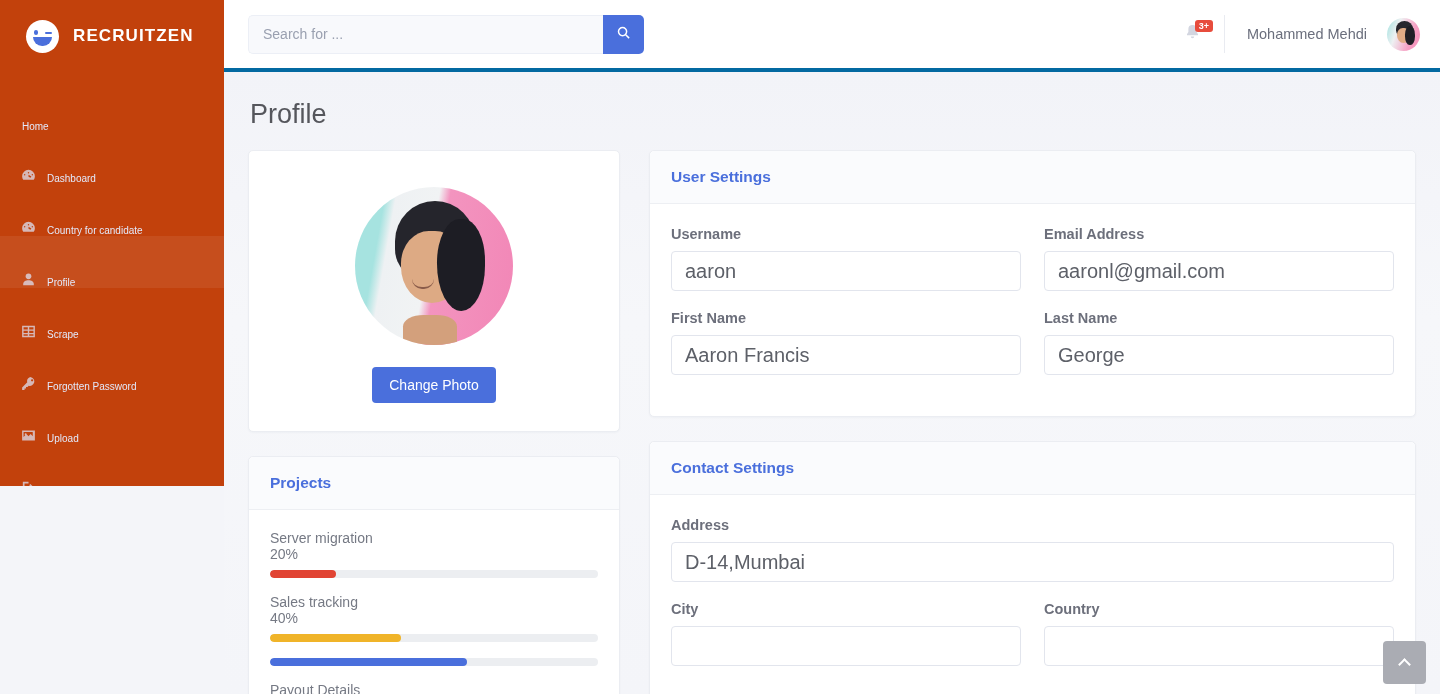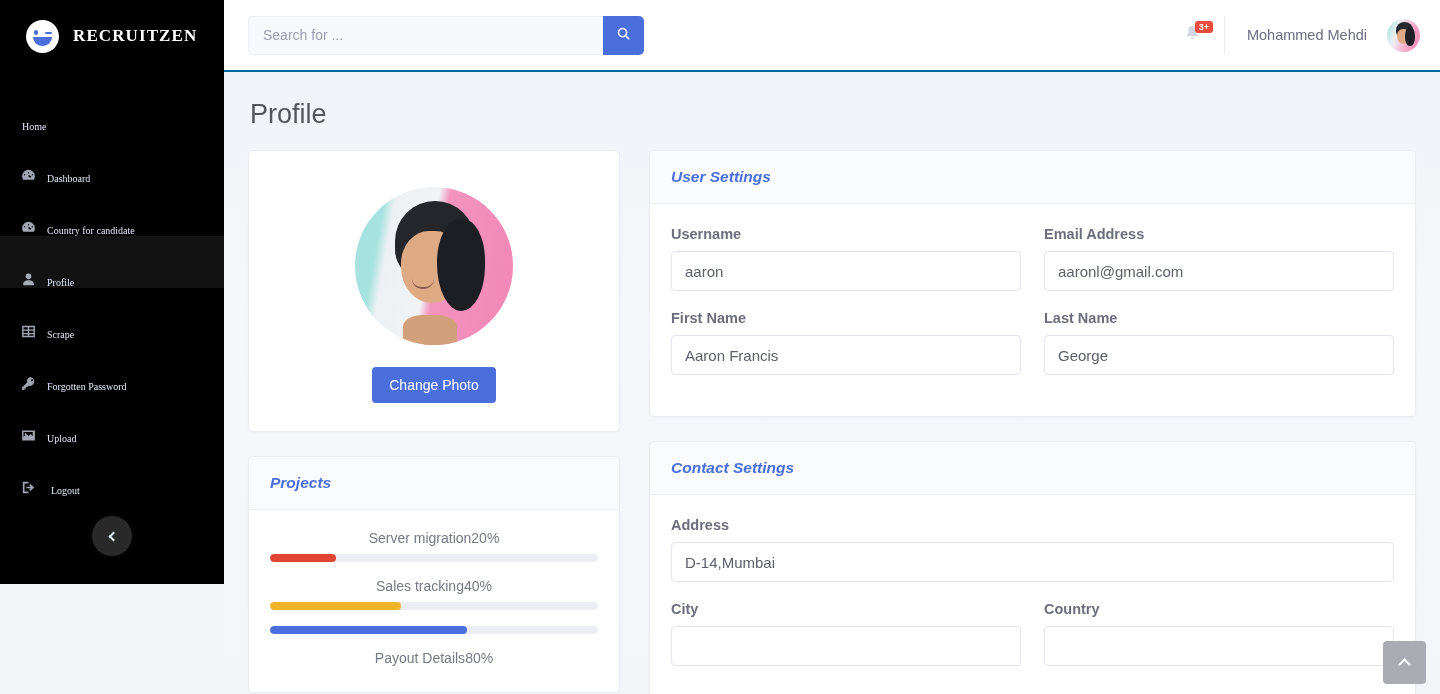--- a/index.html
+++ b/index.html
@@ -6,25 +6,24 @@
   html, body {
     width: 1440px; height: 694px;
     overflow: hidden;
     font-family: "Liberation Sans", sans-serif;
     background: #f4f5f9;
   }
   .app { display: flex; width: 1440px; height: 694px; position: relative; }
 
   
   .sidebar {
-    width: 224px; min-width: 224px; height: 584px;
-    background: #000000;
+    width: 224px; min-width: 224px; height: 486px;
+    background: #c2410c;
     position: relative;
     overflow: hidden;
-    font-family: Liberation Serif, serif;
   }
   .brand {
     height: 72px; display: flex; align-items: center; padding-left: 26px; gap: 14px;
   }
   .brand-logo {
     width: 33px; height: 33px; border-radius: 50%;
     background: #ffffff; position: relative; flex: 0 0 33px;
   }
   .brand-logo .face-eye-l {
     position: absolute; left: 8px; top: 10px;
@@ -76,21 +75,21 @@
     transform: rotate(45deg); margin-left: 3px;
   }
 
   
   .main { flex: 1; height: 694px; display: flex; flex-direction: column; position: relative; }
 
   .topbar {
     height: 72px; min-height: 72px; background: #ffffff;
     display: flex; align-items: center; justify-content: space-between;
     padding: 0 20px 0 24px;
-    border-bottom: 2px solid #0369a1;
+    border-bottom: 4px solid #0369a1;
   }
   .search-wrap { display: flex; align-items: center; }
   .search-input {
     width: 355px; height: 39px;
     background: #f8f9fc; border: 1px solid #eceff6;
     border-right: none;
     border-top-left-radius: 5px; border-bottom-left-radius: 5px;
     padding: 0 14px; font-size: 14px; color: #4a4a4a;
     font-family: "Liberation Sans", sans-serif; outline: none;
   }
@@ -148,21 +147,21 @@
   .col-right { flex: 1; }
 
   .card {
     background: #ffffff; border: 1px solid #ebedf2;
     border-radius: 5px; box-shadow: 0 1px 2px rgba(40,50,80,0.035);
     margin-bottom: 24px;
   }
   .card-header {
     padding: 17px 21px; border-bottom: 1px solid #edeff3;
     background: #fafbfd;
-    border-top-left-radius: 5px; border-top-right-radius: 5px; font-style: italic;
+    border-top-left-radius: 5px; border-top-right-radius: 5px;
   }
   .card-header-title { color: #4a6fdc; font-size: 15.5px; font-weight: bold; }
   .card-body { padding: 22px 21px; }
 
   
   .photo-card-body { padding: 36px 0 28px 0; text-align: center; }
   .avatar-lg {
     width: 158px; height: 158px; border-radius: 50%; overflow: hidden;
     margin: 0 auto; position: relative;
     background: linear-gradient(100deg,#a6e3e0 0%,#a6e3e0 17%,#eef1f3 23%,#f1f3f4 46%,#f394bf 52%,#f286b6 100%);
@@ -192,42 +191,43 @@
     background: #4a6fdc; color: #ffffff; border: none;
     border-radius: 4px; font-size: 14px; cursor: pointer;
     font-family: "Liberation Sans", sans-serif;
   }
   .change-photo-btn { padding: 10px 17px; margin-top: 22px; }
 
   
   .projects-body { padding: 20px 21px 10px 21px; }
   .proj-row { margin-bottom: 16px; }
   .proj-top {
-    display: flex; justify-content: center; align-items: baseline;
+    display: flex; justify-content: space-between; align-items: baseline;
     margin-bottom: 8px;
+    flex-direction: column;
   }
   .proj-name { font-size: 14px; color: #757984; }
   .proj-pct { font-size: 14px; color: #757984; }
   .proj-track {
     height: 8px; background: #eceef1; border-radius: 6px; overflow: hidden;
   }
   .proj-fill { height: 100%; border-radius: 6px; }
 
   
   .form-row { display: flex; gap: 23px; margin-bottom: 19px; }
   .form-field { flex: 1; }
   .form-field.full { width: 100%; }
   .form-label {
     display: block; font-size: 14.5px; color: #6c6f7b;
     font-weight: bold; margin-bottom: 9px;
   }
   .form-input {
     width: 100%; height: 40px;
     border: 1px solid #e2e5ed; border-radius: 4px;
-    padding: 0 13px; font-size: 15px; color: #5d6068;
+    padding: 0 13px; font-size: 20px; color: #5d6068;
     font-family: "Liberation Sans", sans-serif;
     background: #ffffff; outline: none;
   }
   .form-input::placeholder { color: #a7abb6; }
   .save-btn { padding: 11px 16px; margin-top: 1px; }
 
   
   .scroll-top {
     position: absolute; right: 14px; bottom: 10px;
     width: 43px; height: 43px; background: #aaacb3;

